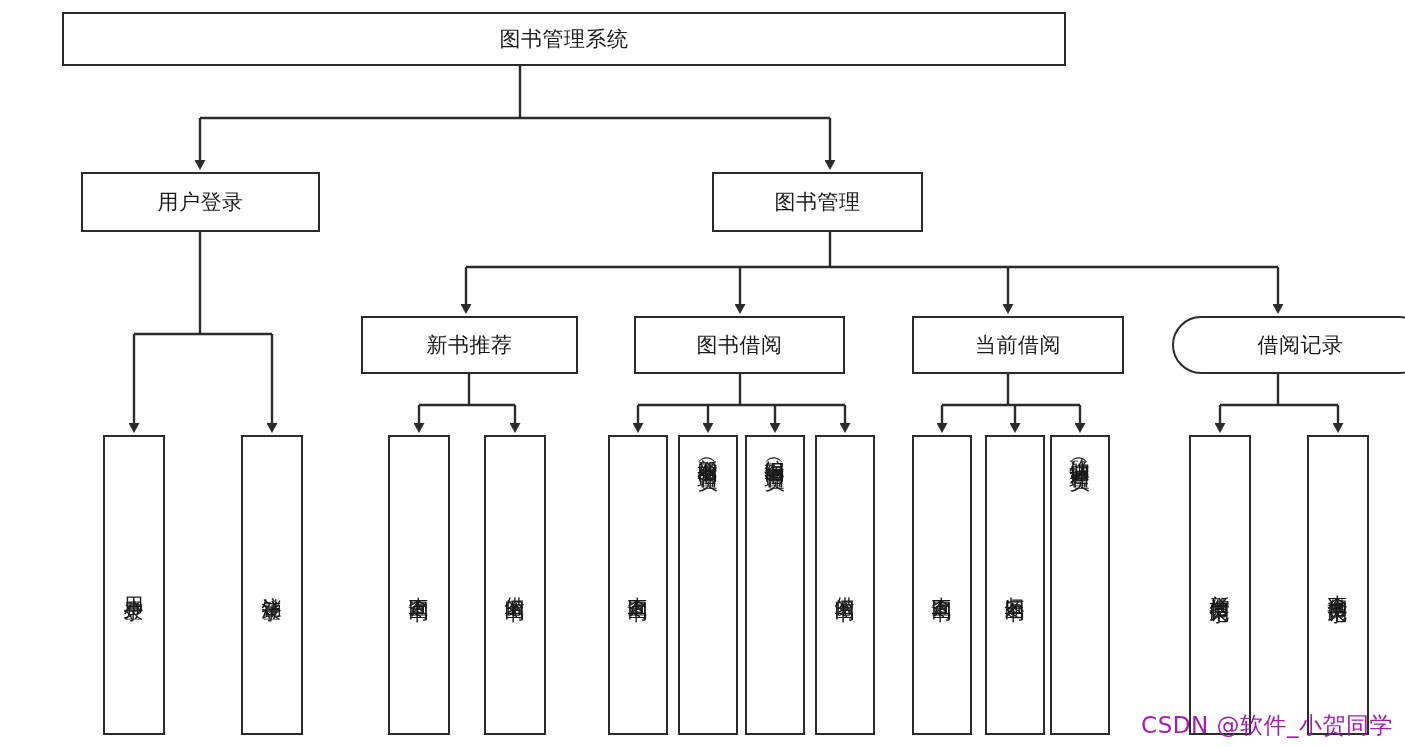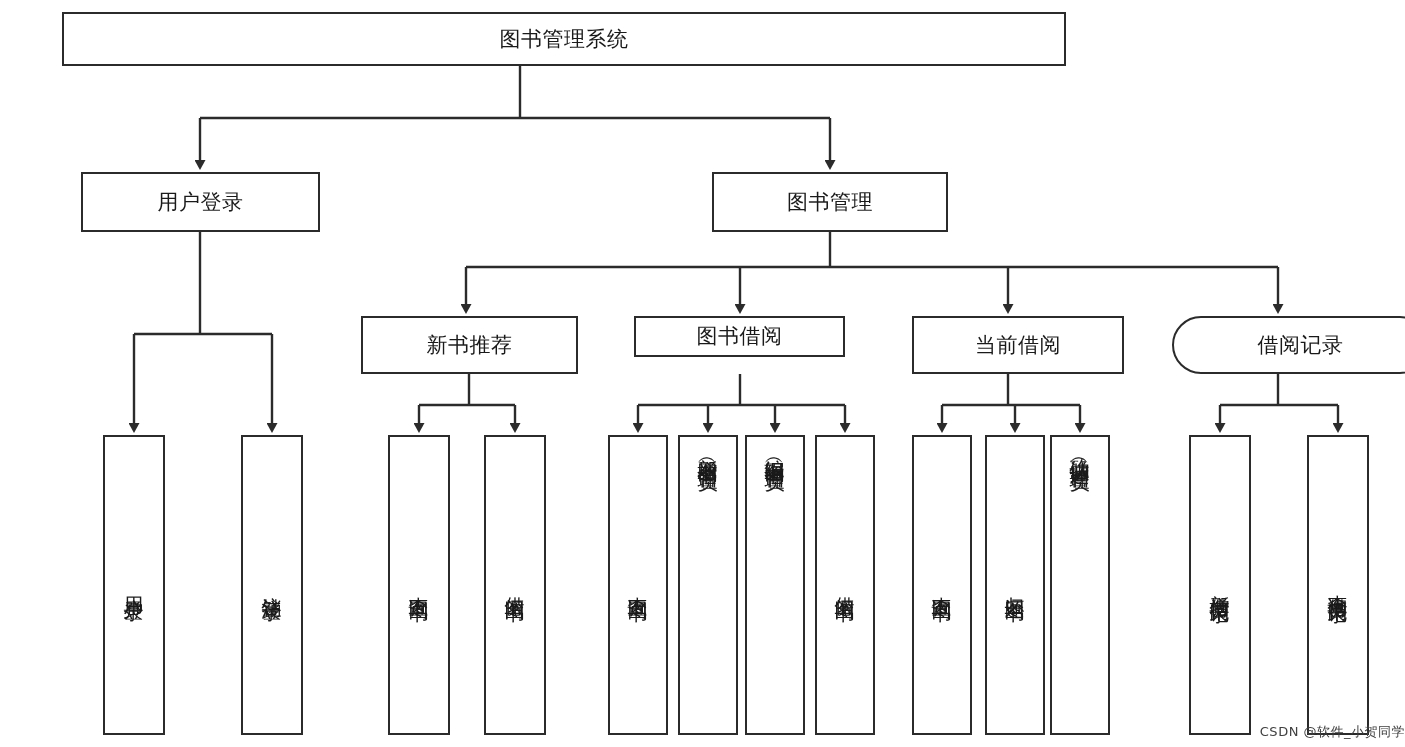--- a/index.html
+++ b/index.html
@@ -64,24 +64,24 @@
     letter-spacing: 2px;
     white-space: nowrap;
   }
   
   .node.vert.centered {
     align-items: center;
     padding-top: 0;
   }
   #watermark {
     position: absolute;
-    right: 0;
+    right: 12px;
     bottom: 6px;
-    font-size: 13px;
-    color: #404040;
+    font-size: 23px;
+    color: #a21caf;
     letter-spacing: 0.5px;
     white-space: nowrap;
     pointer-events: none;
   }
 </style>
 </head>
 <body>
 
 <div id="diagram-root">
 
@@ -128,27 +128,27 @@
       </g>
   </svg>
 
   <div id="nodes-layer">
       <div class="node horiz root" style="left: 18px; top: 12px; width: 1004px; height: 54px; margin-left: 44px;">
         <span class="node-label">图书管理系统</span>
       </div>
       <div class="node horiz" style="left: 81px; top: 172px; width: 239px; height: 60px;">
         <span class="node-label">用户登录</span>
       </div>
-      <div class="node horiz" style="left: 712px; top: 172px; width: 236px; height: 60px;">
+      <div class="node horiz" style="left: 712px; top: 172px; width: 211px; height: 60px;">
         <span class="node-label">图书管理</span>
       </div>
       <div class="node horiz" style="left: 361px; top: 316px; width: 217px; height: 58px; align-items: center;">
         <span class="node-label">新书推荐</span>
       </div>
-      <div class="node horiz" style="left: 634px; top: 316px; width: 211px; height: 41px;">
+      <div class="node horiz" style="left: 634px; top: 316px; width: 211px; height: 58px;">
         <span class="node-label">图书借阅</span>
       </div>
       <div class="node horiz" style="left: 902px; top: 316px; width: 212px; height: 58px; margin-left: 10px;">
         <span class="node-label">当前借阅</span>
       </div>
       <div class="node horiz" style="left: 1172px; top: 316px; width: 257px; height: 58px; border-radius: 29px;">
         <span class="node-label">借阅记录</span>
       </div>
       <div class="node vert centered" style="left: 103px; top: 435px; width: 62px; height: 300px;">
         <span class="node-label">用户登录</span>

